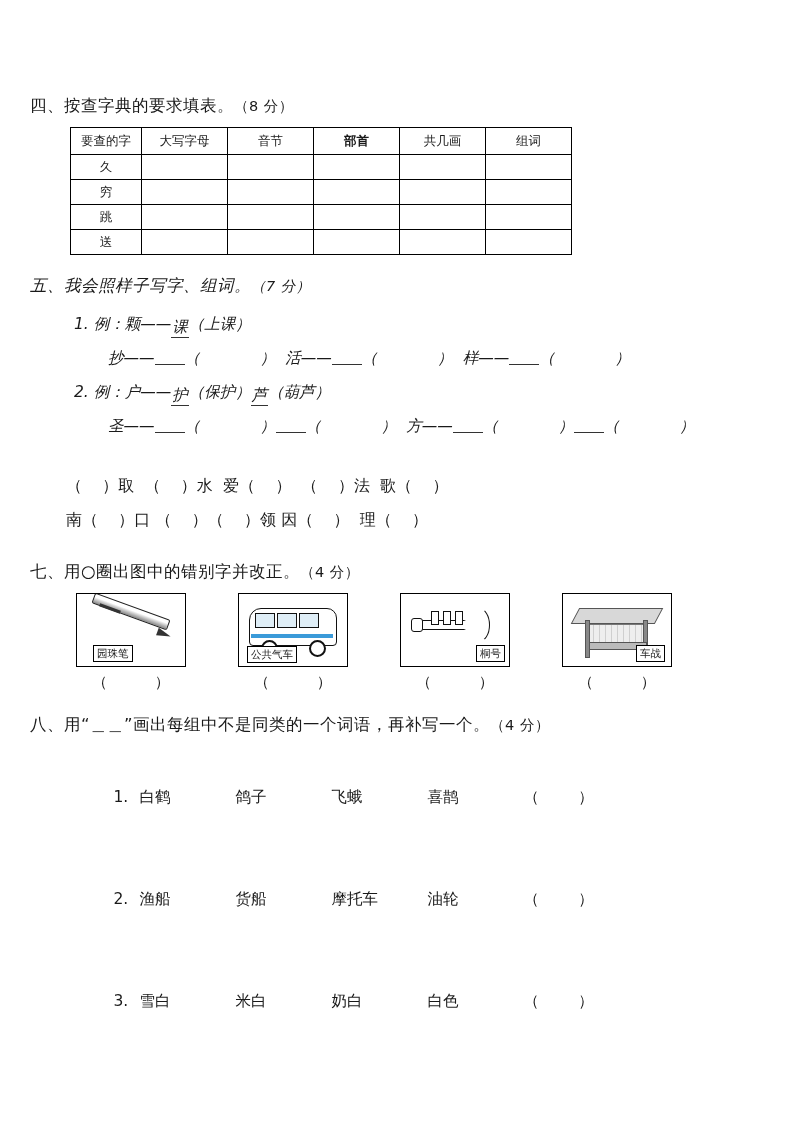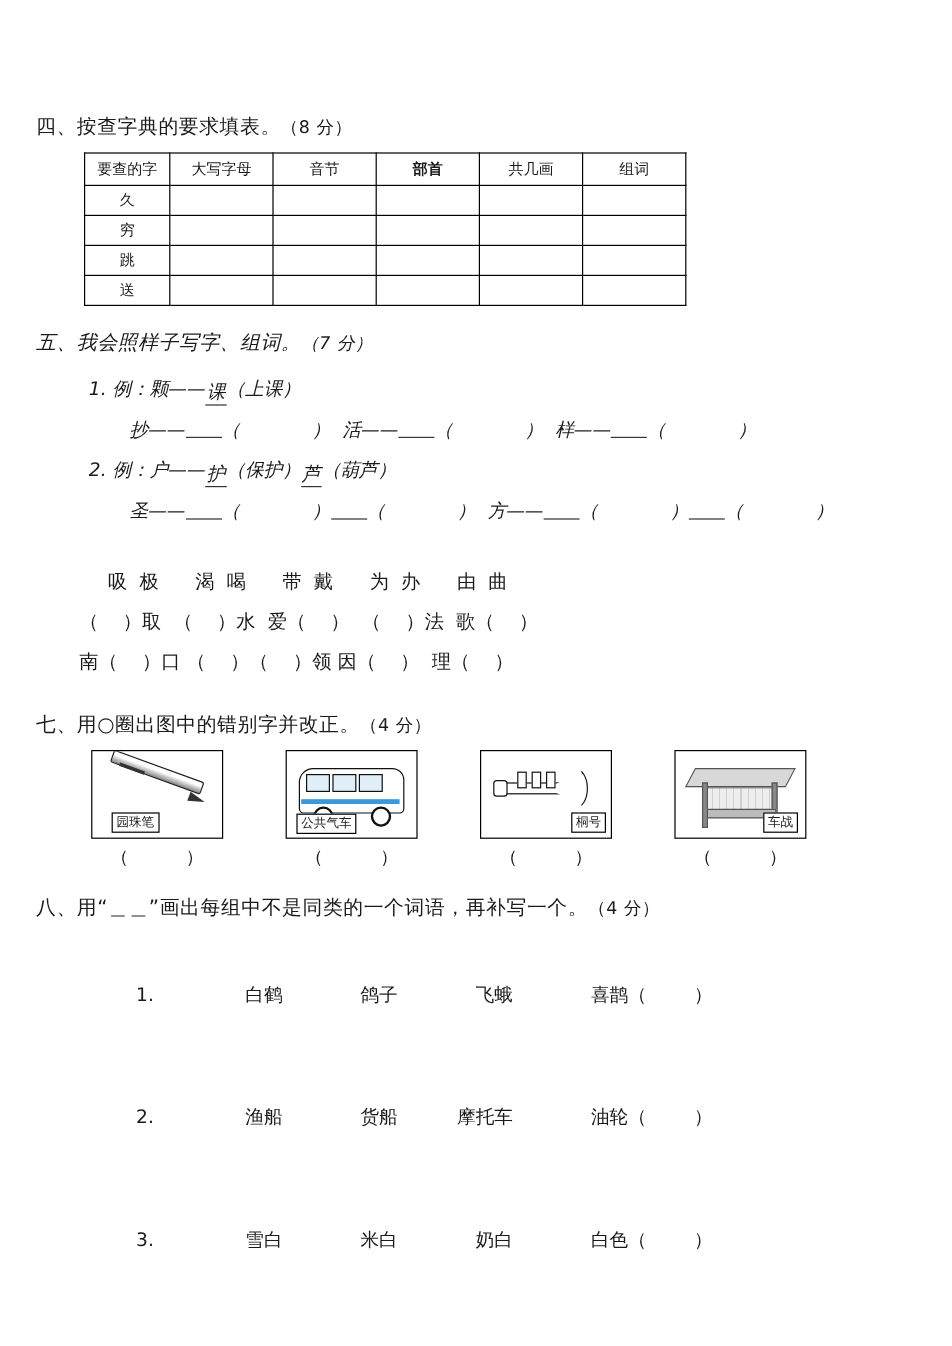--- a/index.html
+++ b/index.html
@@ -253,21 +253,21 @@
   }
 
   
   .wordrow {
     font-size: 15.5px;
     line-height: 34px;
     margin-left: 44px;
     white-space: pre;
   }
   .wordrow .n { display:inline-block; width: 26px; }
-  .wordrow .w { display:inline-block; width: 96px; text-align: right; }
+  .wordrow .w { display:inline-block; width: 96px; }
   .paren-gap { display:inline-block; width: 60px; }
 </style>
 </head>
 <body>
 
 <div class="page">
   <div class="content">
 
     <div class="sec-block">
       <div class="sec-head"><span>四、按查字典的要求填表。</span><span class="score">（8 分）</span></div>
@@ -324,21 +324,20 @@
       <div class="line indent1"><span>1.</span> <span>例：</span><span>颗——</span><span class="u-ex">课</span><span>（上课）</span></div>
 
       <div class="line indent2"><span>抄——</span><span class="u u-short"></span><span>（</span><span class="paren-gap"></span><span>）</span>  <span>活——</span><span class="u u-short"></span><span>（</span><span class="paren-gap"></span><span>）</span>  <span>样——</span><span class="u u-short"></span><span>（</span><span class="paren-gap"></span><span>）</span></div>
 
       <div class="line indent1"><span>2.</span> <span>例：</span><span>户——</span><span class="u-ex">护</span><span>（保护）</span><span class="u-ex">芦</span><span>（葫芦）</span></div>
 
       <div class="line indent2"><span>圣——</span><span class="u u-short"></span>（<span class="paren-gap"></span>）<span class="u u-short"></span>（<span class="paren-gap"></span>）  <span>方——</span><span class="u u-short"></span>（<span class="paren-gap"></span>）<span class="u u-short"></span>（<span class="paren-gap"></span>）</div>
     </div>
 
     <div class="sec-block" style="margin-top:26px;">
-      <div class="charrow" style="margin-top:10px;">吸  极      渴  喝      带  戴      为  办      由  曲</div>
       <div class="ansrow">（    ）取  （    ）水  爱（    ）  （    ）法  歌（    ）</div>
       <div class="ansrow">南（    ）口 （    ）（    ）领 因（    ）  理（    ）</div>
     </div>
 
     <div class="sec-block" style="margin-top:24px;">
       <div class="sec-head"><span>七、用○圈出图中的错别字并改正。</span><span class="score">（4 分）</span></div>
 
       <div class="pics">
 
         <div class="pic-wrap">

